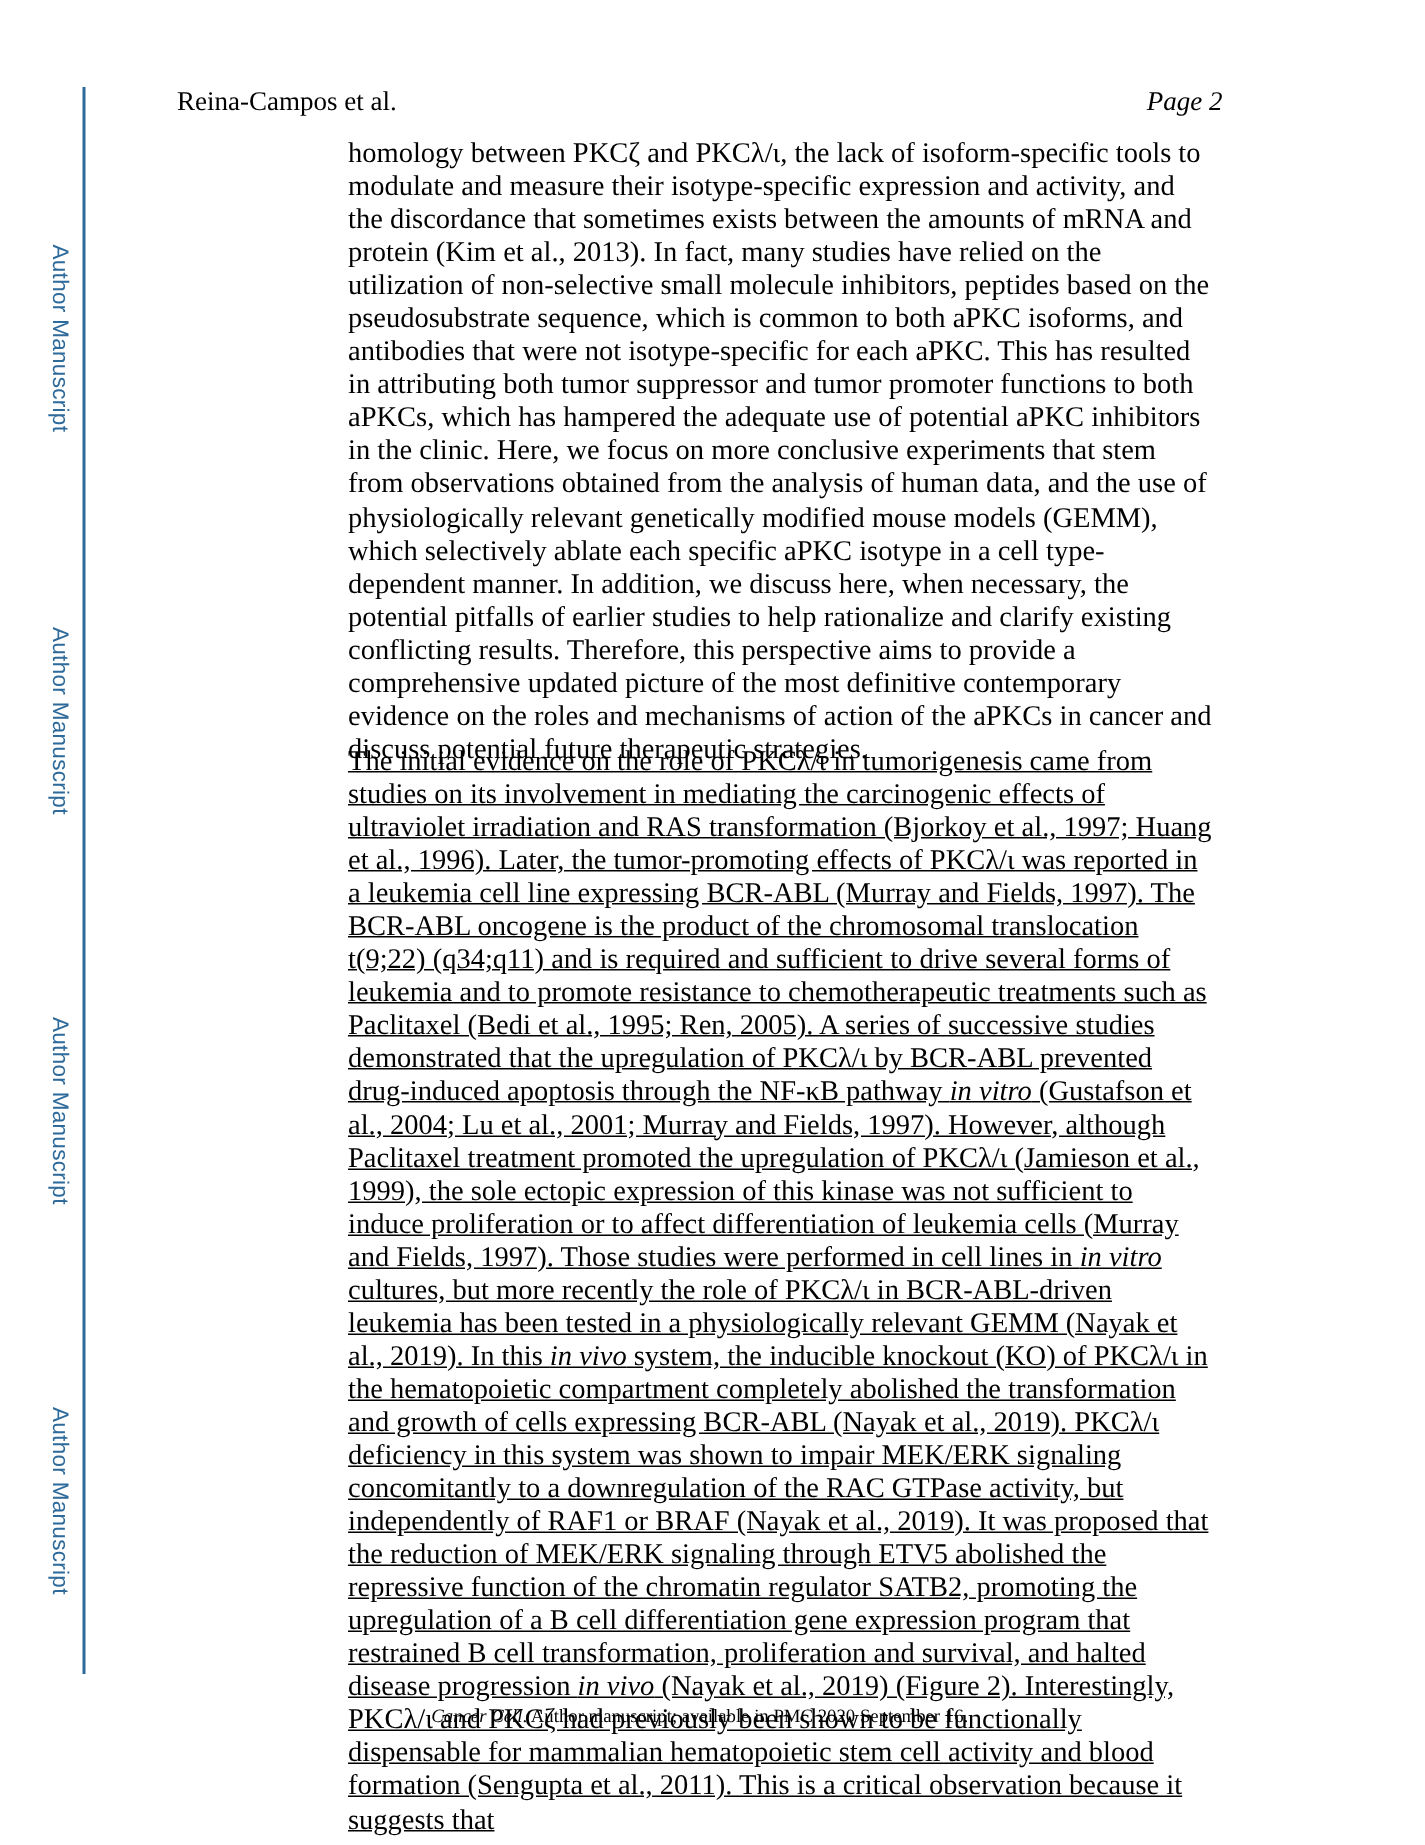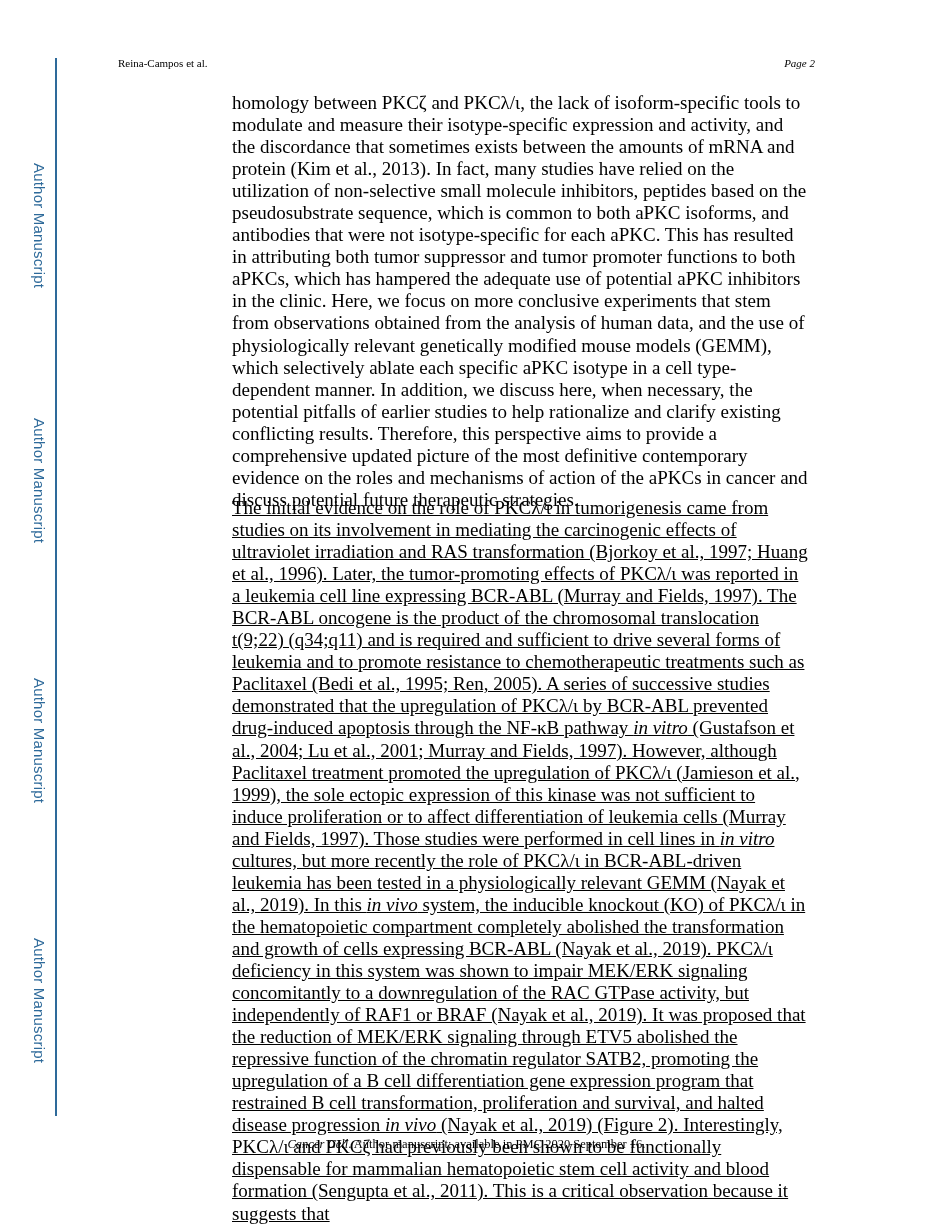--- a/index.html
+++ b/index.html
@@ -52,21 +52,21 @@
 
   
   .runhead {
     position: absolute;
     left: 118px;
     top: 57px;
     width: 697px;
     display: flex;
     justify-content: space-between;
     align-items: baseline;
-    font-size: 11px;
+    font-size: 18px;
     line-height: 1.2;
   }
   .runhead-author { white-space: nowrap; }
   .runhead-page { white-space: nowrap; font-style: italic; }
 
   
   .content {
     position: absolute;
     left: 232px;
     top: 92px;

